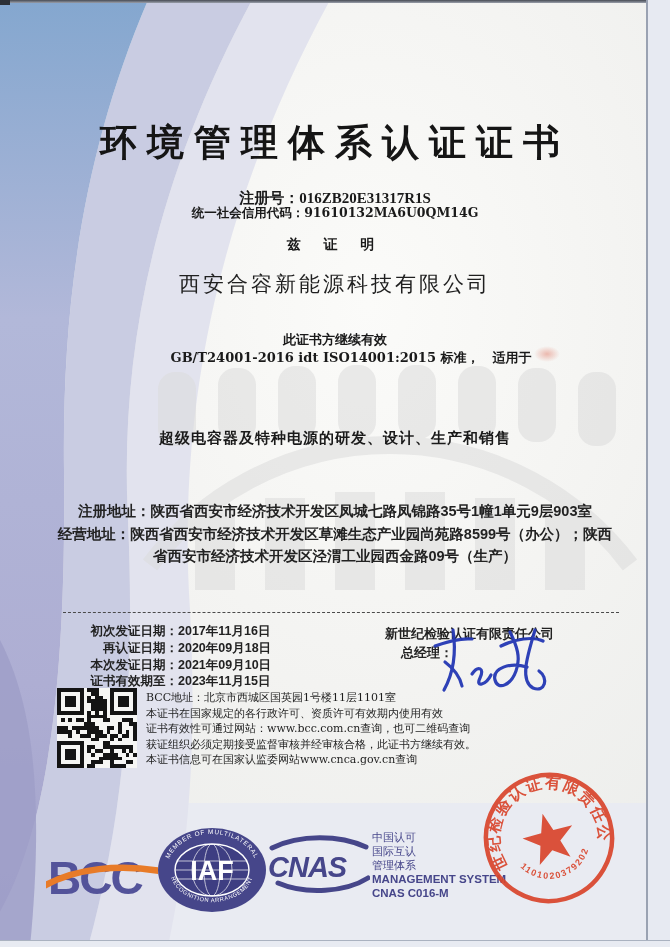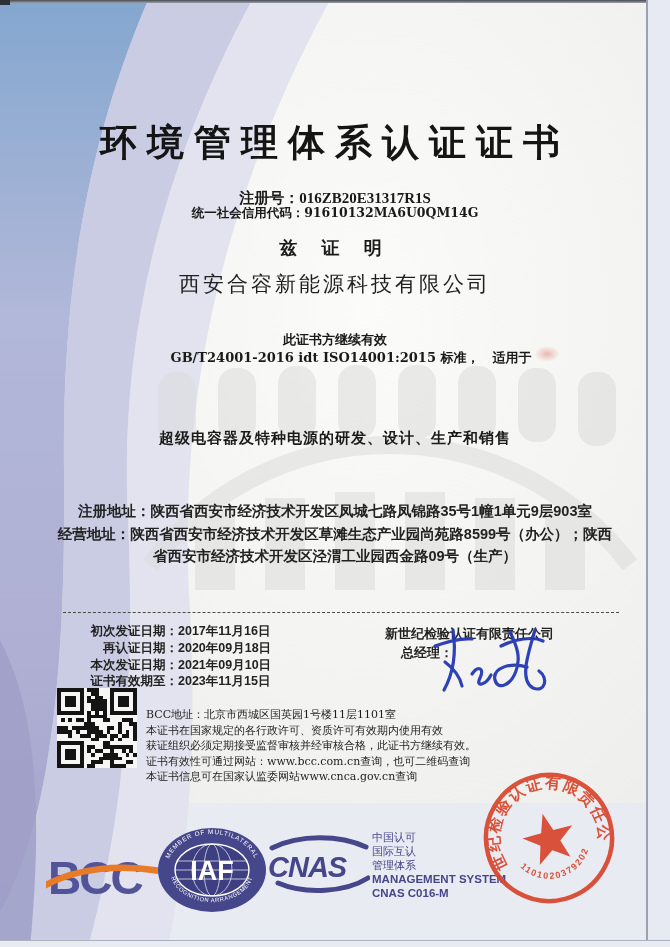--- a/index.html
+++ b/index.html
@@ -23,41 +23,41 @@
   .corner-tl{left:0;top:0;width:10px;height:5px;background:#2d3036;z-index:7;}
 
   
   .title{top:118px;font-family:"DejaVu Serif","Liberation Serif",serif;
          font-size:37px;font-weight:600;letter-spacing:10px;color:#151515;}
   .reg-line{top:189px;font-family:Liberation Serif, serif;
             font-size:15px;font-weight:700;color:#1a1a1a;}
   .credit-line{top:205px;font-family:"DejaVu Serif","Liberation Serif",serif;
             font-size:12.5px;font-weight:700;color:#1a1a1a;text-align:center;}
   .certify{top:236px;font-family:"DejaVu Serif","Liberation Serif",serif;
-           font-size:18px;font-weight:700;letter-spacing:9px;color:#1a1a1a;}
+           font-size:14px;font-weight:700;letter-spacing:9px;color:#1a1a1a;}
   .company{top:270px;font-family:"DejaVu Serif","Liberation Serif",serif;
            font-size:21px;font-weight:500;letter-spacing:3px;color:#1f1f1f;}
   .system-line{top:331px;font-size:13px;font-weight:700;color:#1a1a1a;
            font-family:"DejaVu Serif","Liberation Serif",serif;}
   .standard-line{top:349px;font-size:13px;font-weight:600;color:#1a1a1a;
            font-family:"DejaVu Serif","Liberation Serif",serif;padding-left:16px;}
   .scope{top:429px;font-size:15px;font-weight:600;letter-spacing:1px;color:#1a1a1a;
            font-family:"DejaVu Serif","Liberation Serif",serif;}
   .addresses{left:57px;top:500px;width:556px;text-align:center;
              font-size:14.5px;font-weight:700;line-height:22.5px;color:#222;}
   .dash-sep{left:63px;top:612px;width:556px;height:0;border-top:1.6px dashed #4a4a4a;}
   .dates{left:74px;top:623px;font-size:12.5px;font-weight:700;color:#222;}
   .date-row{display:flex;line-height:16.8px;}
   .date-label{width:104px;text-align:right;}
   .issuer{left:385px;top:625px;font-size:13px;font-weight:700;color:#222;line-height:18px;}
   .role{left:385px;top:644px;font-size:13px;font-weight:700;color:#222;margin-left:16px;}
   .signature{left:415px;top:622px;z-index:4;}
   .qr{left:57px;top:688px;z-index:3;}
   .notes{left:146px;top:690px;font-size:11px;line-height:15.6px;color:#1e1e1e;
-         font-family:"DejaVu Serif","Liberation Serif",serif;font-weight:500;margin-top:17px;}
+         font-family:"DejaVu Serif","Liberation Serif",serif;font-weight:500;}
   .smudge{left:534px;top:346px;width:26px;height:16px;z-index:2;
           background:radial-gradient(ellipse,rgba(216,70,44,.35),rgba(216,70,44,0) 70%);}
 
   
   .bcc-logo{left:46px;top:840px;z-index:3;}
   .iaf-logo{left:156px;top:824px;z-index:3;}
   .cnas-logo{left:268px;top:834px;z-index:3;}
   .cnas-text{left:372px;top:830px;z-index:3;color:#46468a;font-size:11px;line-height:14px;}
   .cnas-text .en{font-weight:700;font-size:11.5px;}
   .stamp{left:479px;top:768px;z-index:5;transform:rotate(-15deg);opacity:.92;}
@@ -165,22 +165,22 @@
     </g>
   </svg>
 
   <svg id="qr-svg" class="abs qr" width="80" height="80" viewBox="0 0 21 21" shape-rendering="crispEdges" style="background:#f6f6f4">
       <path d="M0 0h1v1h-1zM1 0h1v1h-1zM2 0h1v1h-1zM3 0h1v1h-1zM4 0h1v1h-1zM5 0h1v1h-1zM6 0h1v1h-1zM8 0h1v1h-1zM9 0h1v1h-1zM10 0h1v1h-1zM14 0h1v1h-1zM15 0h1v1h-1zM16 0h1v1h-1zM17 0h1v1h-1zM18 0h1v1h-1zM19 0h1v1h-1zM20 0h1v1h-1zM0 1h1v1h-1zM6 1h1v1h-1zM9 1h1v1h-1zM10 1h1v1h-1zM14 1h1v1h-1zM20 1h1v1h-1zM0 2h1v1h-1zM2 2h1v1h-1zM3 2h1v1h-1zM4 2h1v1h-1zM6 2h1v1h-1zM8 2h1v1h-1zM10 2h1v1h-1zM11 2h1v1h-1zM14 2h1v1h-1zM16 2h1v1h-1zM17 2h1v1h-1zM18 2h1v1h-1zM20 2h1v1h-1zM0 3h1v1h-1zM2 3h1v1h-1zM3 3h1v1h-1zM4 3h1v1h-1zM6 3h1v1h-1zM8 3h1v1h-1zM9 3h1v1h-1zM10 3h1v1h-1zM11 3h1v1h-1zM12 3h1v1h-1zM14 3h1v1h-1zM16 3h1v1h-1zM17 3h1v1h-1zM18 3h1v1h-1zM20 3h1v1h-1zM0 4h1v1h-1zM2 4h1v1h-1zM3 4h1v1h-1zM4 4h1v1h-1zM6 4h1v1h-1zM9 4h1v1h-1zM10 4h1v1h-1zM11 4h1v1h-1zM12 4h1v1h-1zM14 4h1v1h-1zM16 4h1v1h-1zM17 4h1v1h-1zM18 4h1v1h-1zM20 4h1v1h-1zM0 5h1v1h-1zM6 5h1v1h-1zM9 5h1v1h-1zM10 5h1v1h-1zM11 5h1v1h-1zM12 5h1v1h-1zM14 5h1v1h-1zM20 5h1v1h-1zM0 6h1v1h-1zM1 6h1v1h-1zM2 6h1v1h-1zM3 6h1v1h-1zM4 6h1v1h-1zM5 6h1v1h-1zM6 6h1v1h-1zM8 6h1v1h-1zM10 6h1v1h-1zM12 6h1v1h-1zM14 6h1v1h-1zM15 6h1v1h-1zM16 6h1v1h-1zM17 6h1v1h-1zM18 6h1v1h-1zM19 6h1v1h-1zM20 6h1v1h-1zM8 7h1v1h-1zM9 7h1v1h-1zM10 7h1v1h-1zM11 7h1v1h-1zM12 7h1v1h-1zM1 8h1v1h-1zM3 8h1v1h-1zM5 8h1v1h-1zM6 8h1v1h-1zM8 8h1v1h-1zM12 8h1v1h-1zM13 8h1v1h-1zM17 8h1v1h-1zM18 8h1v1h-1zM19 8h1v1h-1zM7 9h1v1h-1zM8 9h1v1h-1zM9 9h1v1h-1zM16 9h1v1h-1zM19 9h1v1h-1zM20 9h1v1h-1zM0 10h1v1h-1zM1 10h1v1h-1zM2 10h1v1h-1zM4 10h1v1h-1zM5 10h1v1h-1zM6 10h1v1h-1zM7 10h1v1h-1zM8 10h1v1h-1zM9 10h1v1h-1zM10 10h1v1h-1zM13 10h1v1h-1zM14 10h1v1h-1zM16 10h1v1h-1zM20 10h1v1h-1zM0 11h1v1h-1zM1 11h1v1h-1zM2 11h1v1h-1zM3 11h1v1h-1zM5 11h1v1h-1zM8 11h1v1h-1zM9 11h1v1h-1zM10 11h1v1h-1zM11 11h1v1h-1zM13 11h1v1h-1zM16 11h1v1h-1zM18 11h1v1h-1zM20 11h1v1h-1zM3 12h1v1h-1zM6 12h1v1h-1zM7 12h1v1h-1zM8 12h1v1h-1zM10 12h1v1h-1zM11 12h1v1h-1zM12 12h1v1h-1zM14 12h1v1h-1zM15 12h1v1h-1zM17 12h1v1h-1zM18 12h1v1h-1zM20 12h1v1h-1zM9 13h1v1h-1zM10 13h1v1h-1zM14 13h1v1h-1zM16 13h1v1h-1zM20 13h1v1h-1zM0 14h1v1h-1zM1 14h1v1h-1zM2 14h1v1h-1zM3 14h1v1h-1zM4 14h1v1h-1zM5 14h1v1h-1zM6 14h1v1h-1zM12 14h1v1h-1zM13 14h1v1h-1zM0 15h1v1h-1zM6 15h1v1h-1zM8 15h1v1h-1zM9 15h1v1h-1zM12 15h1v1h-1zM13 15h1v1h-1zM14 15h1v1h-1zM15 15h1v1h-1zM16 15h1v1h-1zM17 15h1v1h-1zM18 15h1v1h-1zM19 15h1v1h-1zM0 16h1v1h-1zM2 16h1v1h-1zM3 16h1v1h-1zM4 16h1v1h-1zM6 16h1v1h-1zM8 16h1v1h-1zM10 16h1v1h-1zM11 16h1v1h-1zM14 16h1v1h-1zM17 16h1v1h-1zM19 16h1v1h-1zM0 17h1v1h-1zM2 17h1v1h-1zM3 17h1v1h-1zM4 17h1v1h-1zM6 17h1v1h-1zM9 17h1v1h-1zM12 17h1v1h-1zM13 17h1v1h-1zM14 17h1v1h-1zM15 17h1v1h-1zM18 17h1v1h-1zM20 17h1v1h-1zM0 18h1v1h-1zM2 18h1v1h-1zM3 18h1v1h-1zM4 18h1v1h-1zM6 18h1v1h-1zM11 18h1v1h-1zM12 18h1v1h-1zM13 18h1v1h-1zM14 18h1v1h-1zM15 18h1v1h-1zM16 18h1v1h-1zM0 19h1v1h-1zM6 19h1v1h-1zM9 19h1v1h-1zM10 19h1v1h-1zM11 19h1v1h-1zM14 19h1v1h-1zM18 19h1v1h-1zM19 19h1v1h-1zM0 20h1v1h-1zM1 20h1v1h-1zM2 20h1v1h-1zM3 20h1v1h-1zM4 20h1v1h-1zM5 20h1v1h-1zM6 20h1v1h-1zM8 20h1v1h-1zM9 20h1v1h-1zM14 20h1v1h-1zM15 20h1v1h-1zM16 20h1v1h-1zM17 20h1v1h-1z" fill="#141414"></path>
     </svg>
 
   <div class="abs content notes">
     <div>BCC地址：北京市西城区国英园1号楼11层1101室</div>
     <div>本证书在国家规定的各行政许可、资质许可有效期内使用有效</div>
+    <div>证书有效性可通过网站：www.bcc.com.cn查询，也可二维码查询</div>
     <div>获证组织必须定期接受监督审核并经审核合格，此证书方继续有效。</div>
-    <div>证书有效性可通过网站：www.bcc.com.cn查询，也可二维码查询</div>
     <div>本证书信息可在国家认监委网站www.cnca.gov.cn查询</div>
   </div>
 
   <svg class="abs bcc-logo" width="112" height="70" viewBox="0 0 112 70">
     <text x="2" y="54" font-family="Liberation Sans,sans-serif" font-size="46" font-weight="800" letter-spacing="-2" fill="#53539a">BCC</text>
     <path d="M-2,46 C30,28 74,24 114,31" fill="none" stroke="#e87b28" stroke-width="6.5" stroke-linecap="round"></path>
   </svg>
 
   <svg class="abs iaf-logo" width="112" height="92" viewBox="0 0 112 92">
     <defs>

